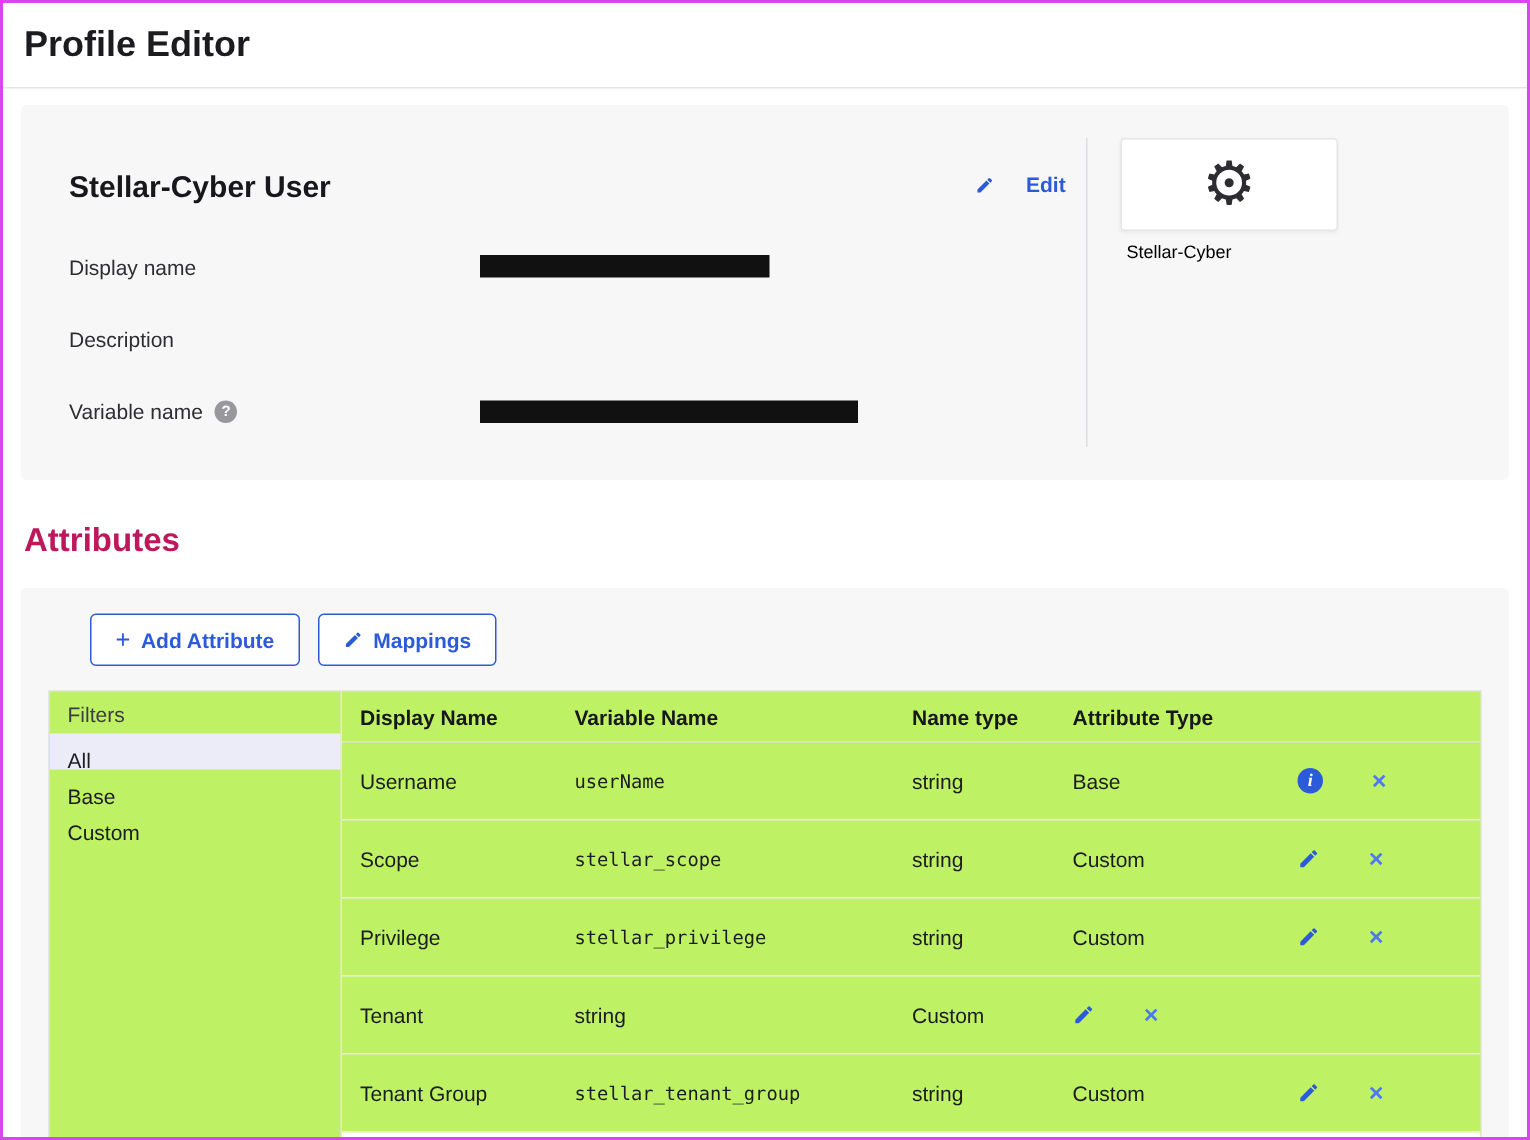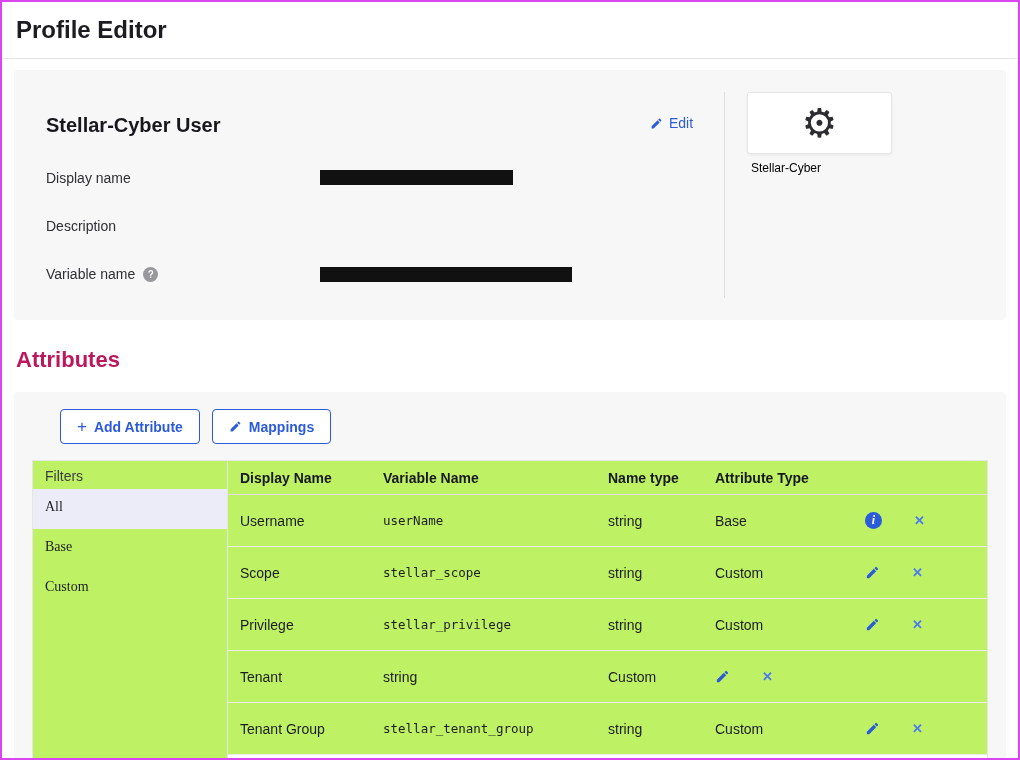--- a/index.html
+++ b/index.html
@@ -34,22 +34,22 @@
     background: #f7f7f8;
     border-radius: 4px;
     position: relative;
   }
   .profile-title {
     position: absolute; left: 32px; top: 44px;
     font-size: 20px; font-weight: 700; color: #17171c;
   }
   .edit-link {
     position: absolute; left: 636px; top: 45px;
-    display: inline-flex; align-items: center; gap: 6px;
-    color: #2c5bd9; font-size: 14px; font-weight: 400;
+    display: inline-flex; align-items: center; gap: 21px;
+    color: #2c5bd9; font-size: 14px; font-weight: 700;
     cursor: pointer; text-decoration: none; justify-content: space-between;
   }
   .field-label {
     position: absolute; left: 32px;
     font-size: 14px; color: #2e2e33;
     display: inline-flex; align-items: center; gap: 8px;
   }
   .lbl-display { top: 100px; }
   .lbl-desc    { top: 148px; }
   .lbl-var     { top: 196px; }
@@ -118,25 +118,24 @@
   
   .filters {
     width: 195px; flex: 0 0 195px;
     border-right: 1px solid #e6e6e9;
   }
   .filters-heading {
     padding: 7px 12px 5px 12px;
     font-size: 14px; color: #3c3c42; font-weight: 500;
   }
   .filter-item {
-    height: 40px; line-height: 36px;
+    height: 24px; line-height: 36px;
     padding-left: 12px;
     font-size: 14px; color: #1c1c21;
     cursor: pointer;
-    font-family: Liberation Serif, serif;
   }
   .filter-item.selected { background: #ececf9; }
   
   .table { flex: 1 1 auto; display: flex; flex-direction: column; }
   .thead, .trow {
     display: grid;
     grid-template-columns: 143px 225px 107px 150px 1fr;
     align-items: center;
   }
   .thead {

